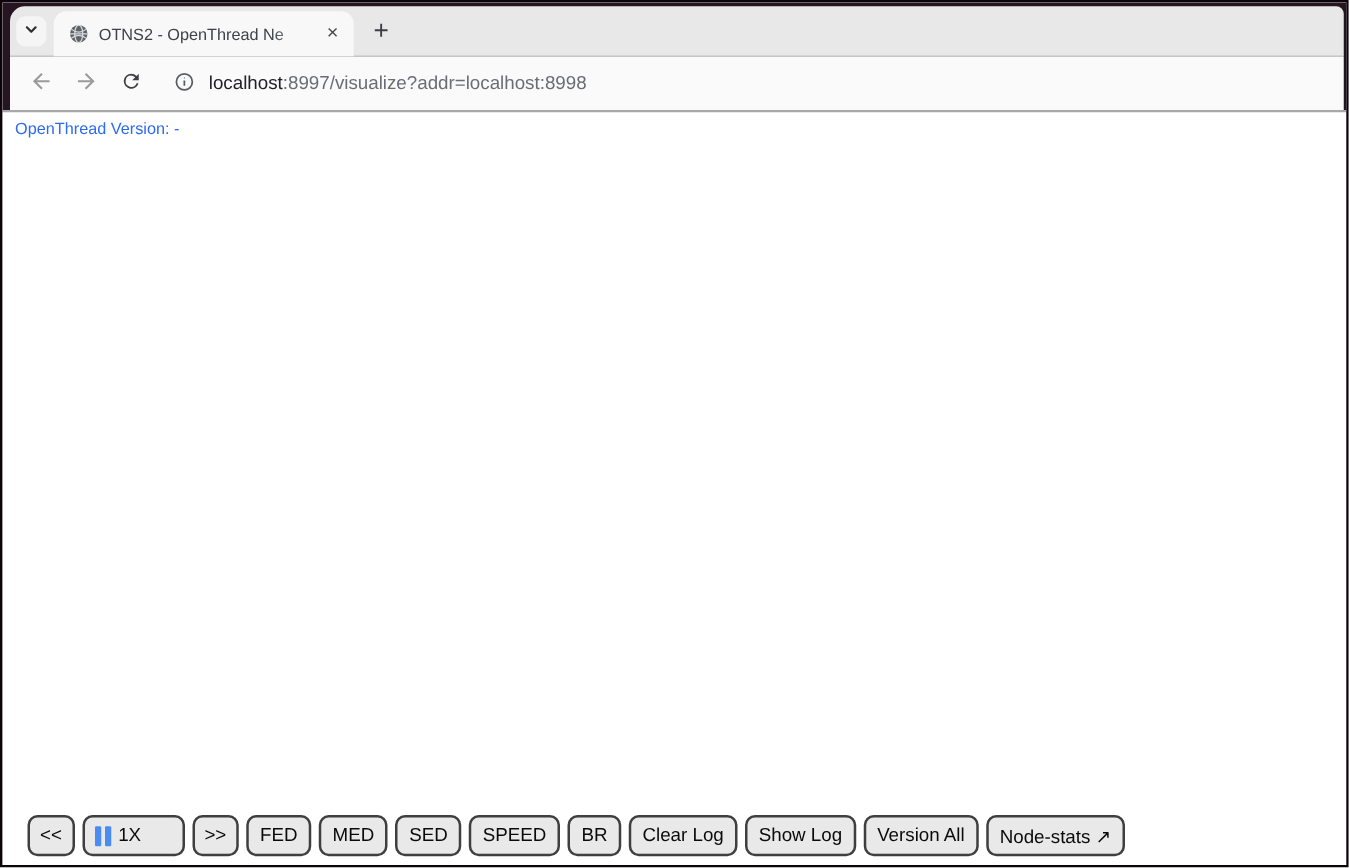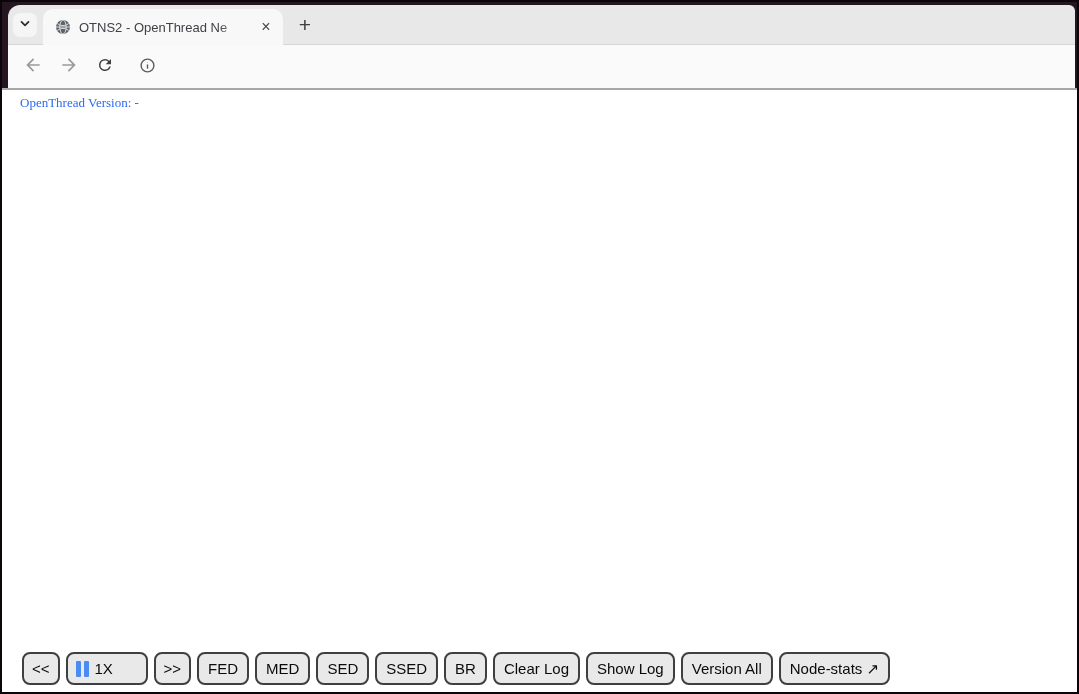--- a/index.html
+++ b/index.html
@@ -69,22 +69,22 @@
   .chrome-divider { height:2px; background:#a9a7a9; }
 
   
   .content { flex:1 1 auto; background:#fff; position:relative; overflow:hidden; }
   .status-line {
     font-family:"DejaVu Sans Mono", monospace;
     font-weight:bold; font-size:12px; line-height:14px;
     color:#0a0a0a; margin:14px 0 0 8px; white-space:pre;
   }
   .version-link {
-    display:inline-block; margin:5px 0 0 18px;
-    font-size:13px; color:#2c6af2; text-decoration:none; cursor:pointer;font-family:Liberation Serif, serif;
+    display:inline-block; margin:5px 0 0 10px;
+    font-size:13px; color:#2c6af2; text-decoration:none; cursor:pointer;
   }
 
   .bottom-toolbar {
     position:absolute; left:20px; bottom:7px;
     display:flex; gap:6px; align-items:stretch;
   }
   .tbtn {
     height:33px; background:#e9e9e9;
     border:2px solid #3f3f3f; border-radius:8px;
     font-family:"Liberation Sans", sans-serif;
@@ -156,20 +156,21 @@
       </button>
       <button class="nav-btn info-btn">
         <span>
           <svg width="17" height="17" viewBox="0 0 24 24" fill="none" stroke="#5a5d61" stroke-width="2">
               <circle cx="12" cy="12" r="9"></circle>
               <line x1="12" y1="10.5" x2="12" y2="16.5"></line>
               <circle cx="12" cy="7.5" r="0.6" fill="#5a5d61" stroke="none"></circle>
             </svg>
         </span>
       </button>
+      <div class="url-text"><span class="url-host">localhost</span><span class="url-rest">:8997/visualize?addr=localhost:8998</span></div>
     </div>
   </div>
 
   <div class="chrome-divider"></div>
 
   <div class="content">
     <a class="version-link">OpenThread Version: -</a>
 
     <div class="bottom-toolbar">
       <button class="tbtn tbtn-small">&lt;&lt;</button>
@@ -177,21 +178,21 @@
         <span class="pause-icon">
             <span></span>
             <span></span>
           </span>
         <span>1X</span>
       </button>
       <button class="tbtn tbtn-small">&gt;&gt;</button>
       <button class="tbtn">FED</button>
       <button class="tbtn">MED</button>
       <button class="tbtn">SED</button>
-      <button class="tbtn">SSED</button>
+      <button class="tbtn">SPEED</button>
       <button class="tbtn">BR</button>
       <button class="tbtn">Clear Log</button>
       <button class="tbtn">Show Log</button>
       <button class="tbtn">Version All</button>
       <button class="tbtn">Node-stats ↗</button>
     </div>
   </div>
 
 </div>
 

